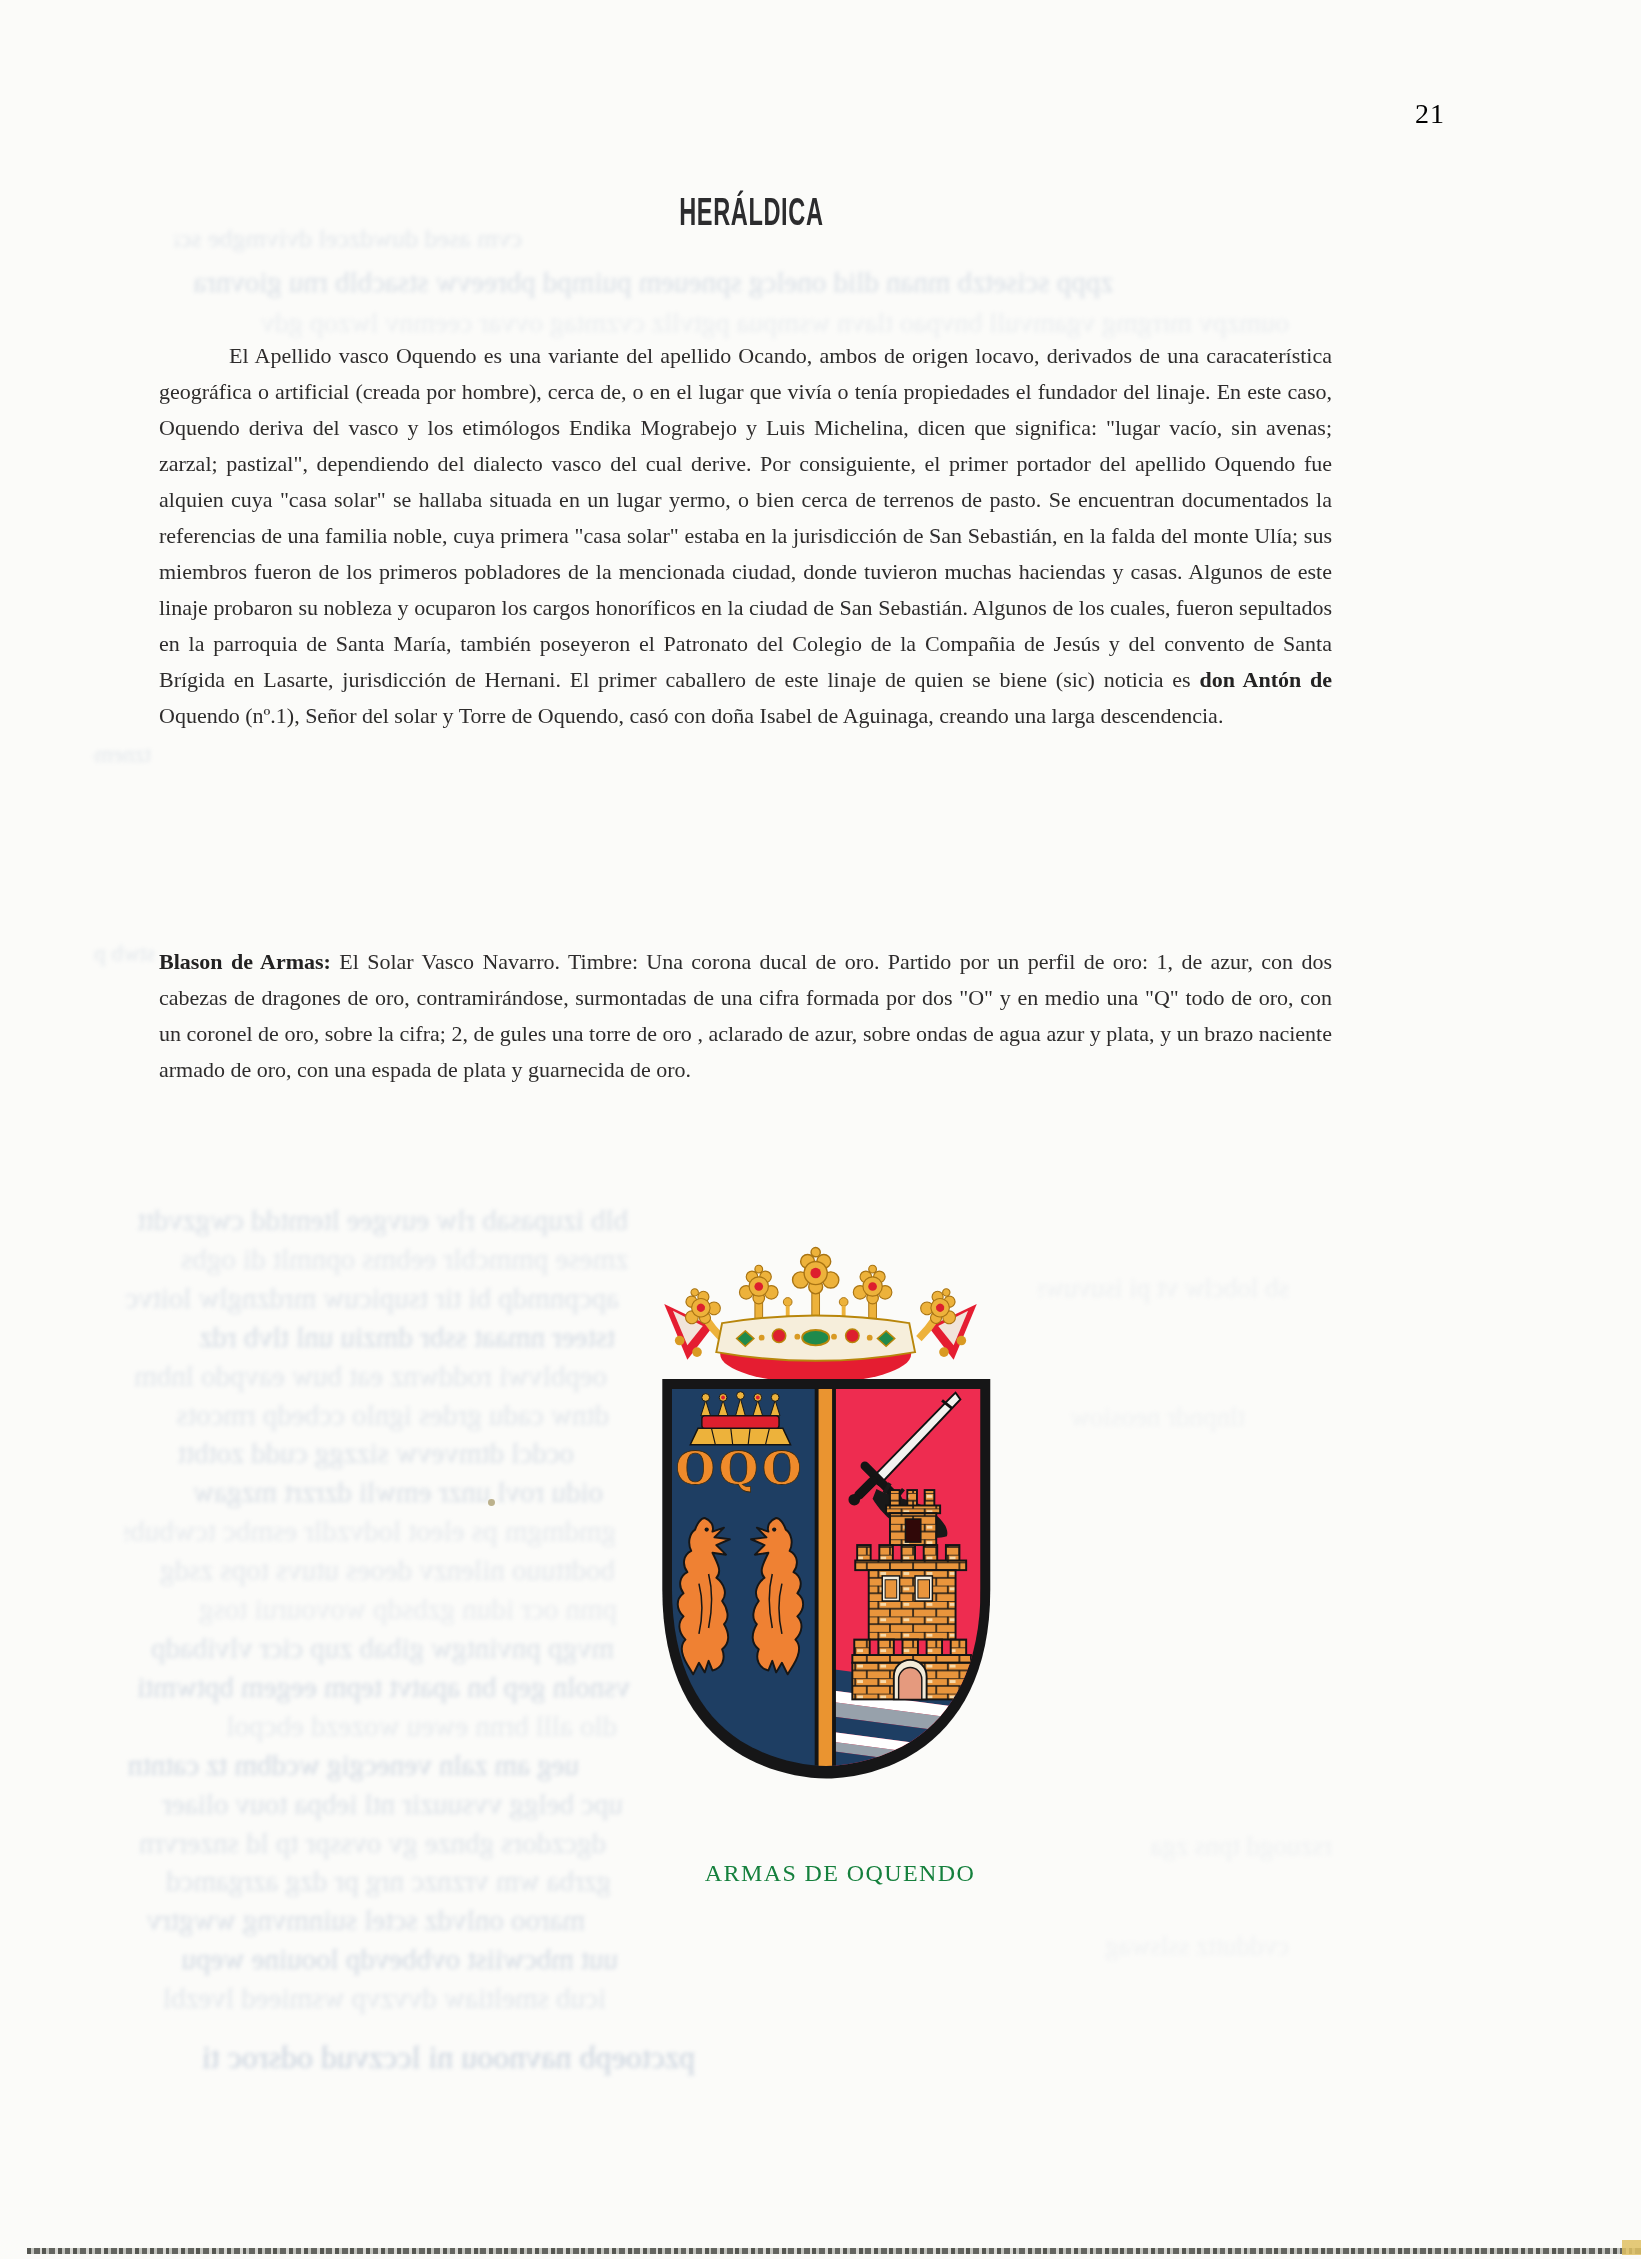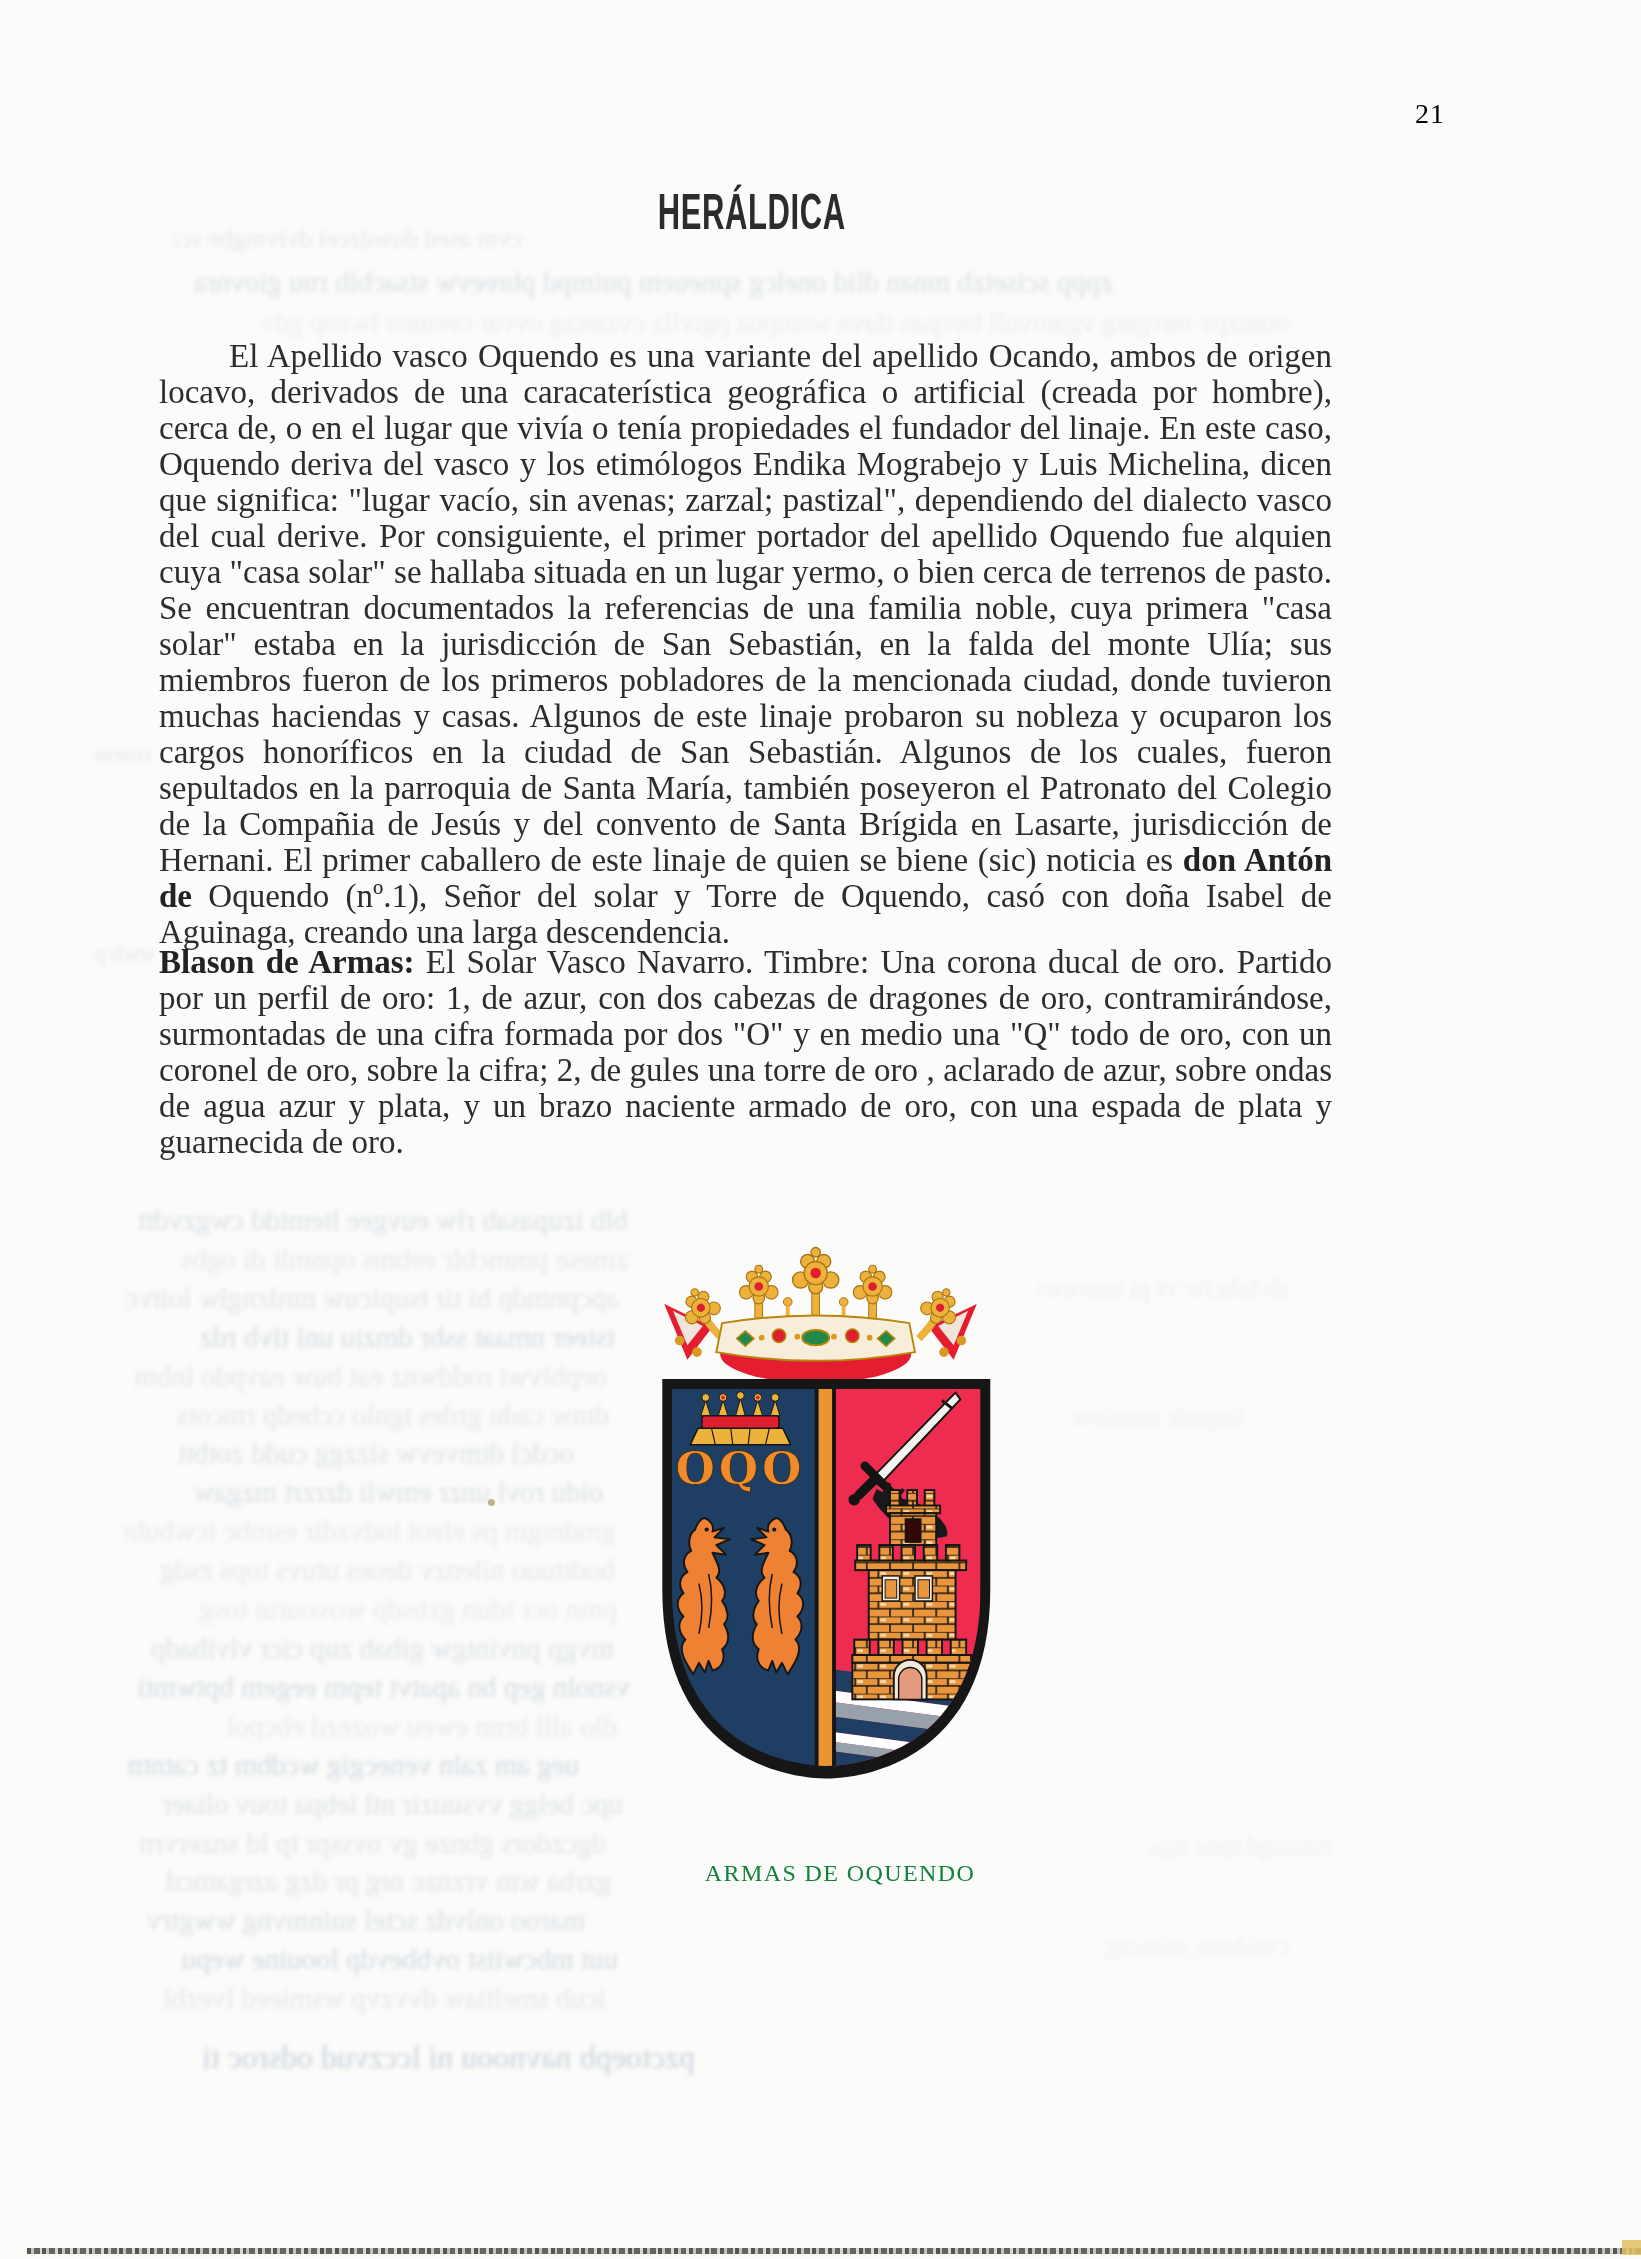--- a/index.html
+++ b/index.html
@@ -8,26 +8,26 @@
     background:#fbfbf9;overflow:hidden;
     font-family:"Liberation Serif",serif;
   }
   .page-number{
     position:absolute;left:1415px;top:98px;
     font:28px "Liberation Serif",serif;color:#000000;letter-spacing:1px;
   }
   .doc-title{
     position:absolute;left:568px;top:191px;width:367px;text-align:center;
     font-family:"Liberation Sans",sans-serif;font-weight:bold;
-    font-size:50px;color:#2c2c2e;line-height:42px;white-space:nowrap;
+    font-size:38px;color:#2c2c2e;line-height:42px;white-space:nowrap;
   }
   .doc-title .squeeze{display:inline-block;transform:scaleX(0.62);transform-origin:center;letter-spacing:1px;}
   .body-text{
     position:absolute;left:159px;width:1173px;
-    font-family:"Liberation Serif",serif;font-size:33px;line-height:36px;
+    font-family:"Liberation Serif",serif;font-size:22px;line-height:36px;
     color:#2e2c2c;text-align:justify;
   }
   .body-text.p1{top:338px;text-indent:70px;}
   .body-text.p2{top:944px;}
   .body-text b{font-weight:bold;color:#232222;}
   .coa{position:absolute;left:641px;top:1246px;}
   .caption{
     position:absolute;left:618px;top:1860px;width:444px;text-align:center;
     font-family:"Liberation Serif",serif;font-size:24px;letter-spacing:1.4px;
     color:#15803d;white-space:nowrap;

